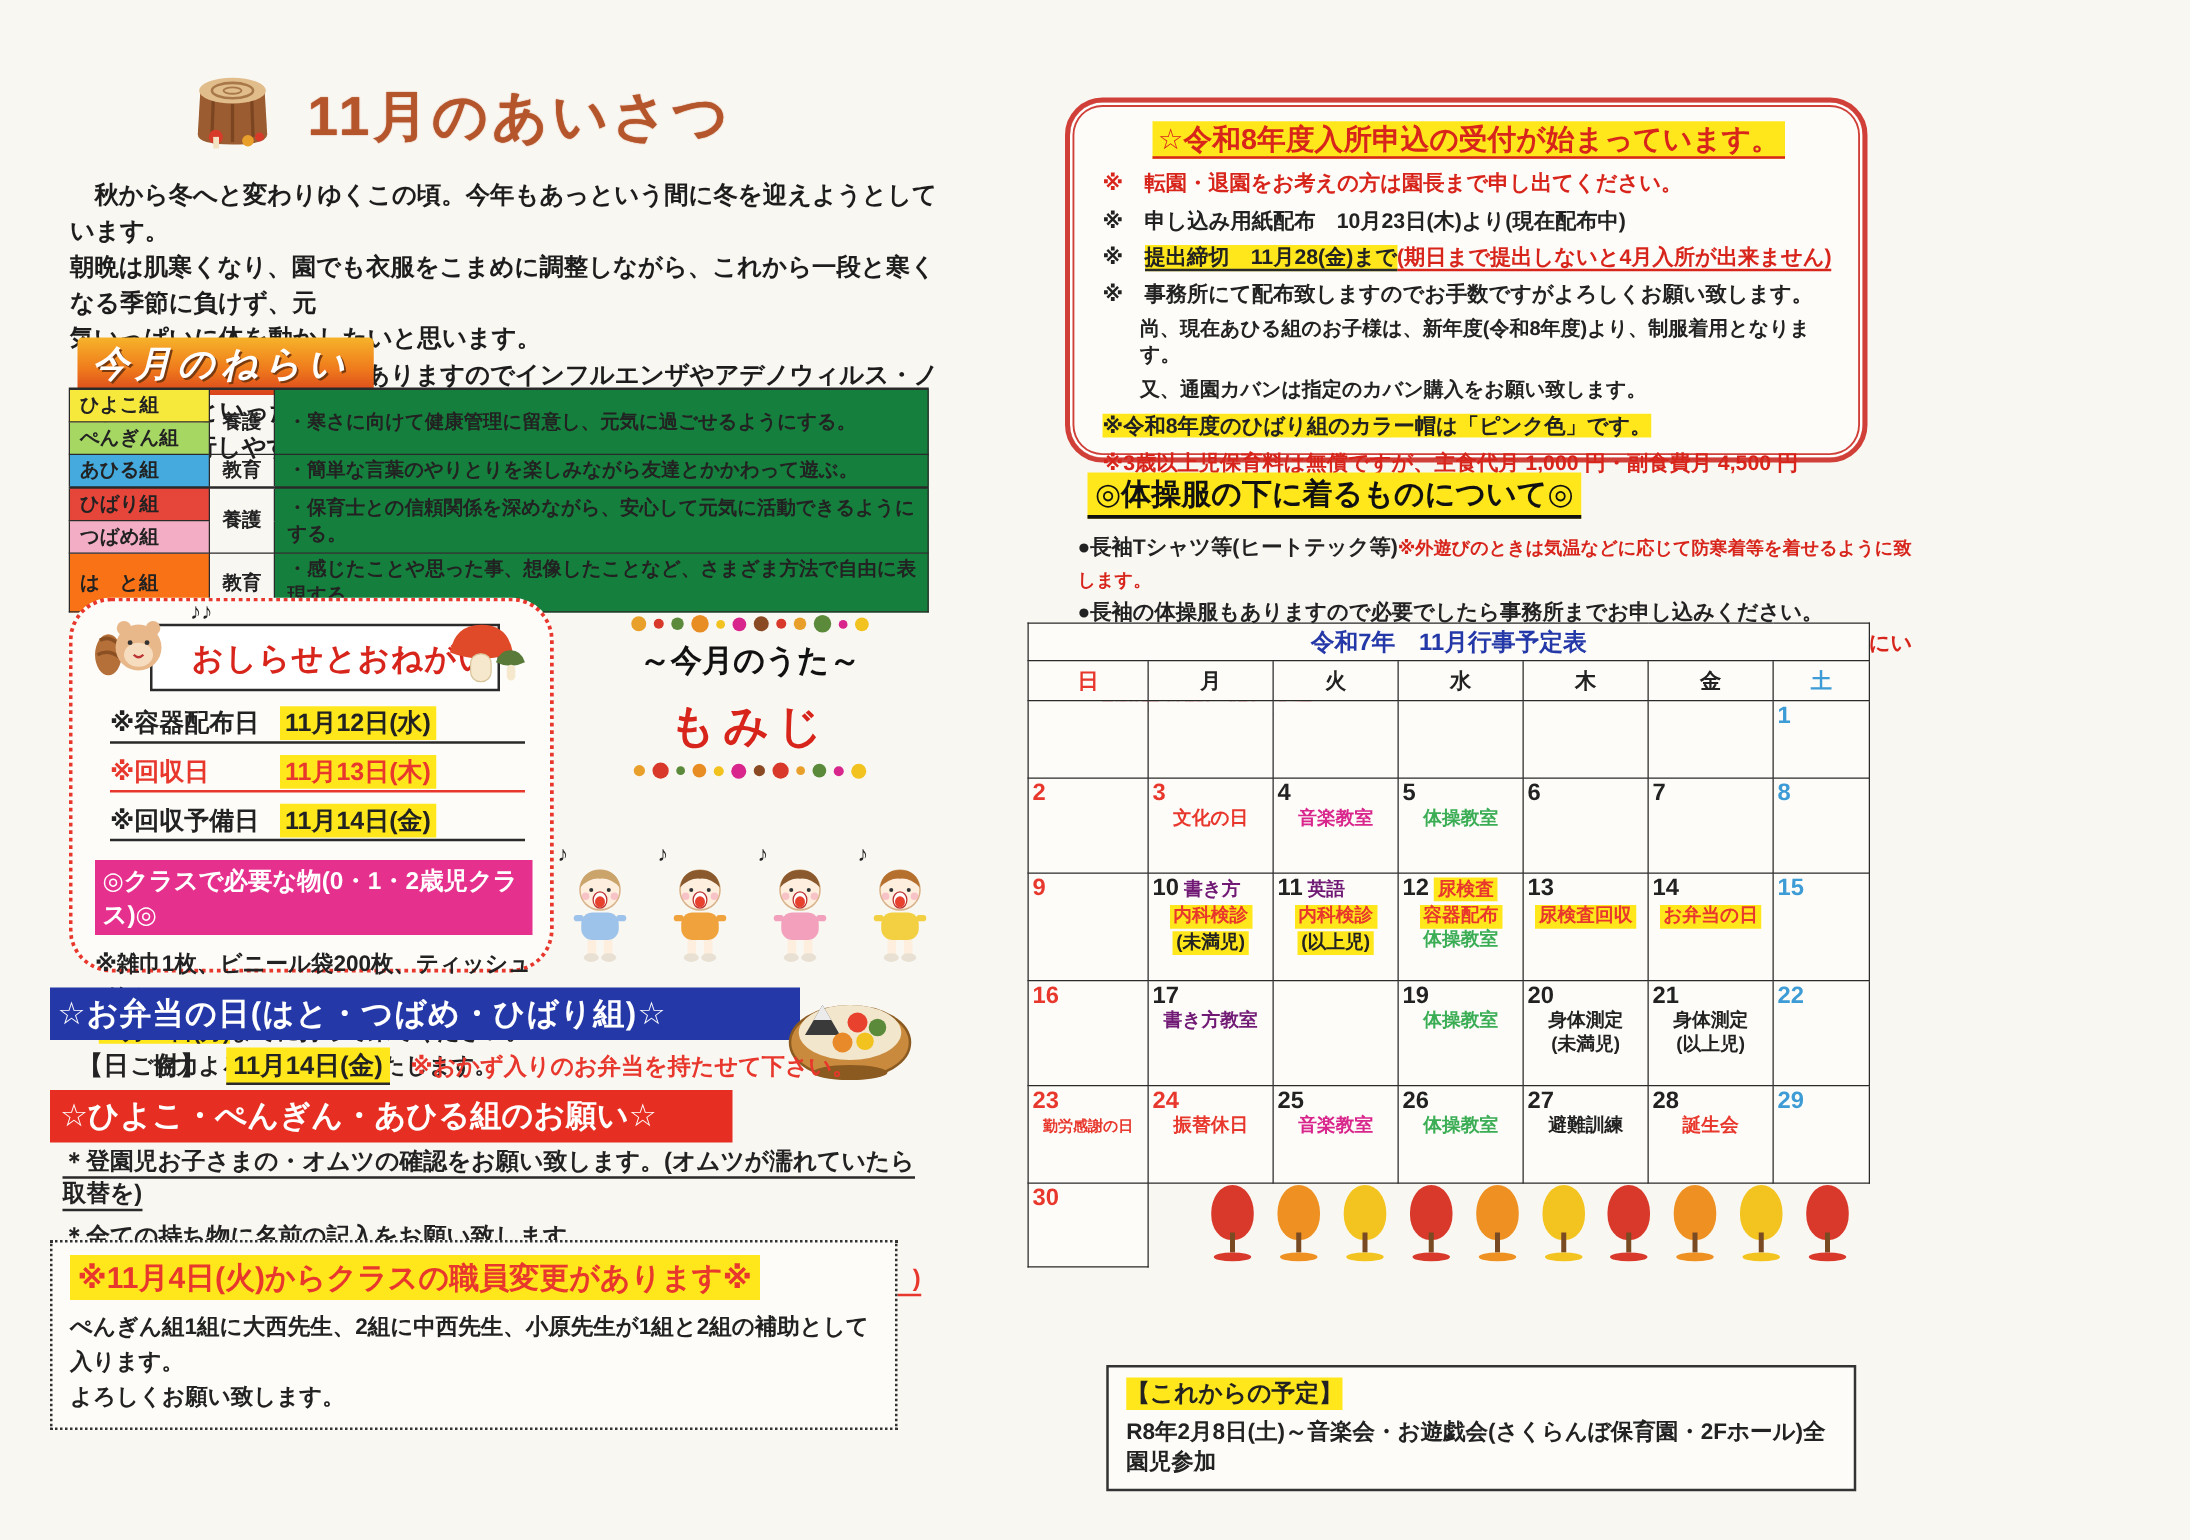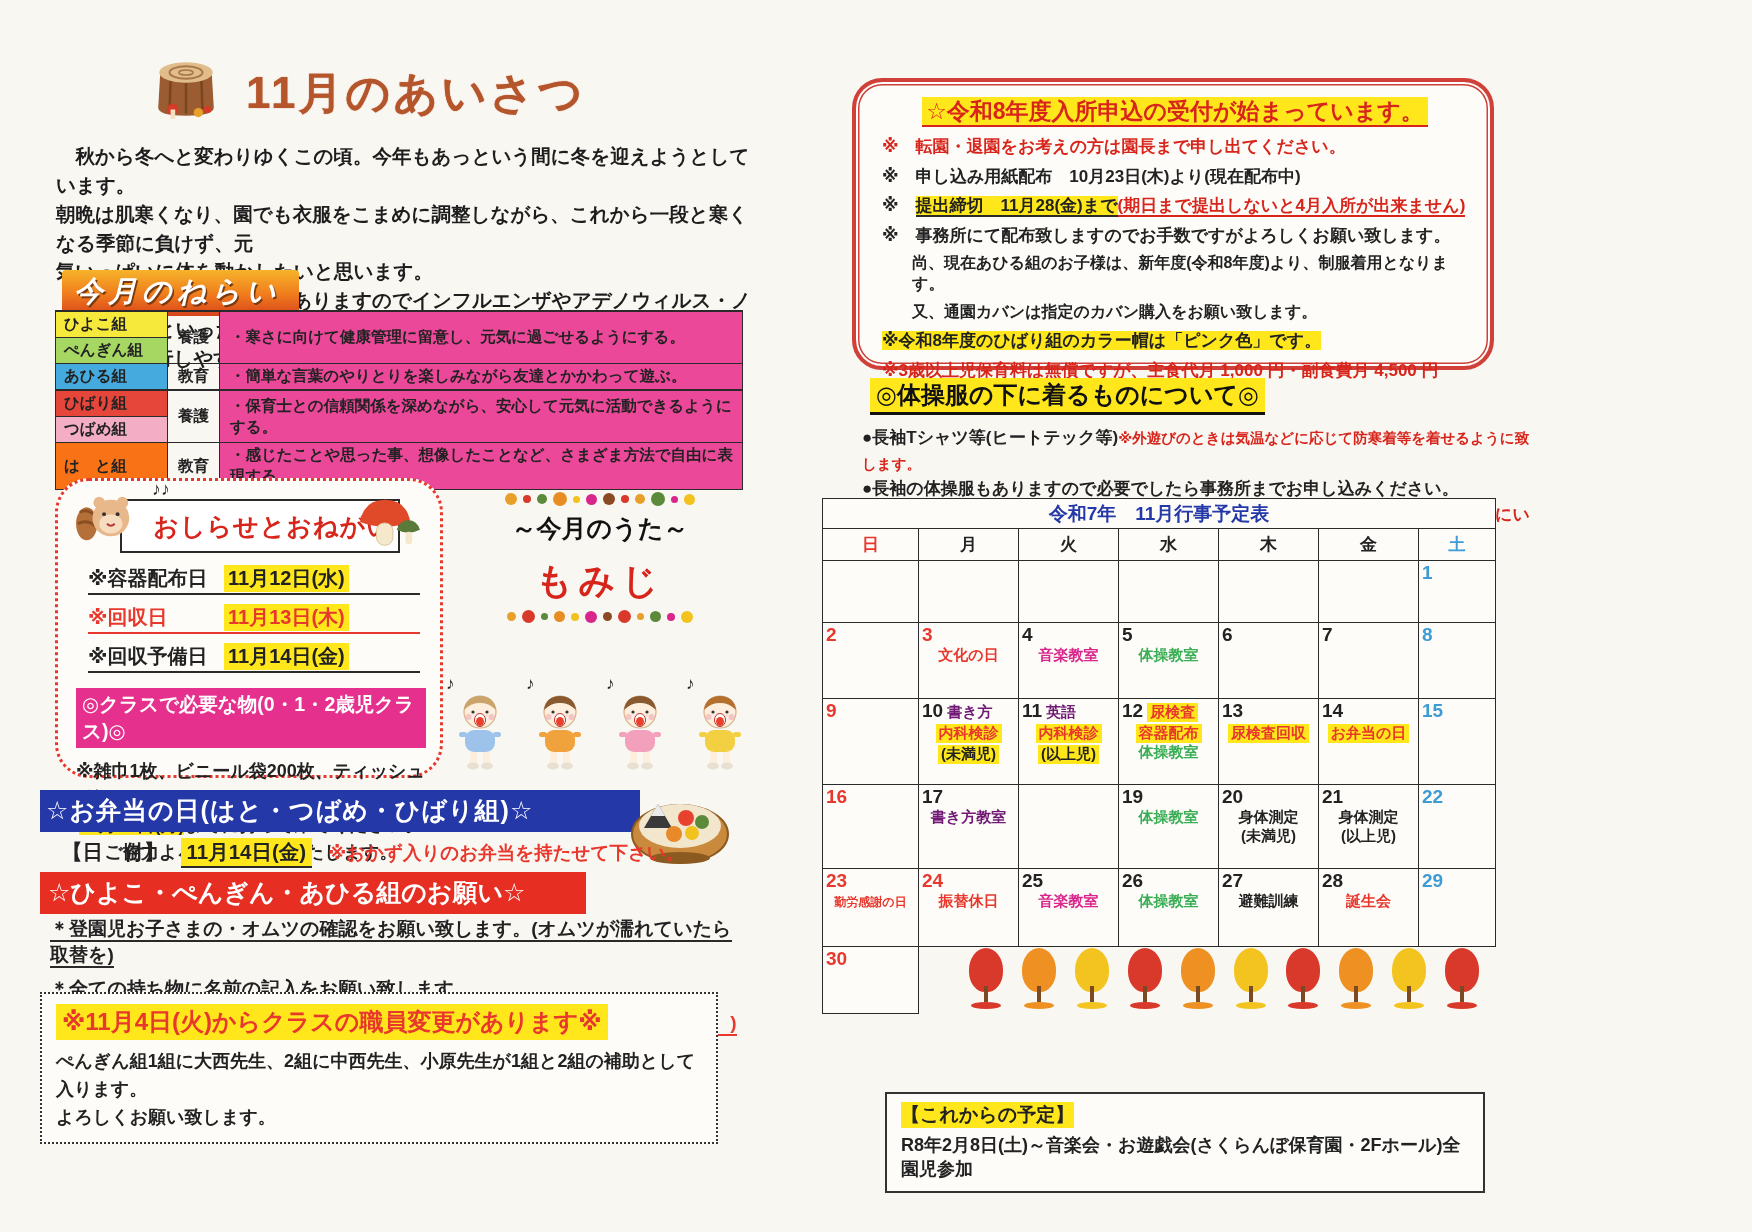--- a/index.html
+++ b/index.html
@@ -14,21 +14,21 @@
   .intro .principal{position:absolute;right:14px;bottom:-2px;letter-spacing:8px;}
 
   .nerai-head{position:absolute;left:62px;top:270px;font-family:Liberation Mono, monospace;}
   .nerai-title{display:inline-block;font-size:29px;font-weight:800;font-style:italic;letter-spacing:5px;color:#fff;
     padding:2px 18px 4px 12px;background:linear-gradient(180deg,#f6b32a 0%,#ef7a1c 55%,#d8431c 100%);
     border-radius:4px;text-shadow:1.5px 1.5px 0 #7a3a10;}
   .nerai-table{position:absolute;left:55px;top:310px;width:688px;border-collapse:collapse;table-layout:fixed;}
   .nerai-table td{border:1.8px solid #2a2a2a;font-size:15.5px;font-weight:700;padding:2px 6px;height:25px;}
   .nerai-table td.class-cell{width:112px;text-align:left;padding-left:8px;}
   .nerai-table td.type-cell{width:52px;text-align:center;}
-  .nerai-table td.goal-cell{text-align:left;padding-left:10px;background:#ec4899;}
+  .nerai-table td.goal-cell{text-align:left;padding-left:10px;background:#15803d;}
   .nerai-table tr.group-start td{border-top-width:2.6px;}
 
   .oshirase-box{position:absolute;left:55px;top:478px;width:388px;height:300px;border:3.5px dotted #e8372c;border-radius:34px;padding:14px 14px 10px 18px;background:#fdfcf8;}
   .oshirase-banner{position:relative;margin:4px 10px 12px 44px;width:280px;border:2px solid #2a2a2a;background:#fff;
     text-align:center;padding:9px 0 8px 26px;}
   .oshirase-banner .banner-label{font-size:25px;font-weight:800;color:#d8251c;letter-spacing:1px;}
   .squirrel-wrap{position:absolute;left:-48px;top:-12px;}
   .mushroom-wrap{position:absolute;right:-26px;top:-6px;}
   .banner-notes{position:absolute;left:30px;top:-22px;font-size:18px;color:#222;}
   .nyou-heading{display:inline-block;background:#232e6e;color:#fff;font-size:21.5px;font-weight:800;padding:3px 8px;margin:2px 0 10px 0;}

